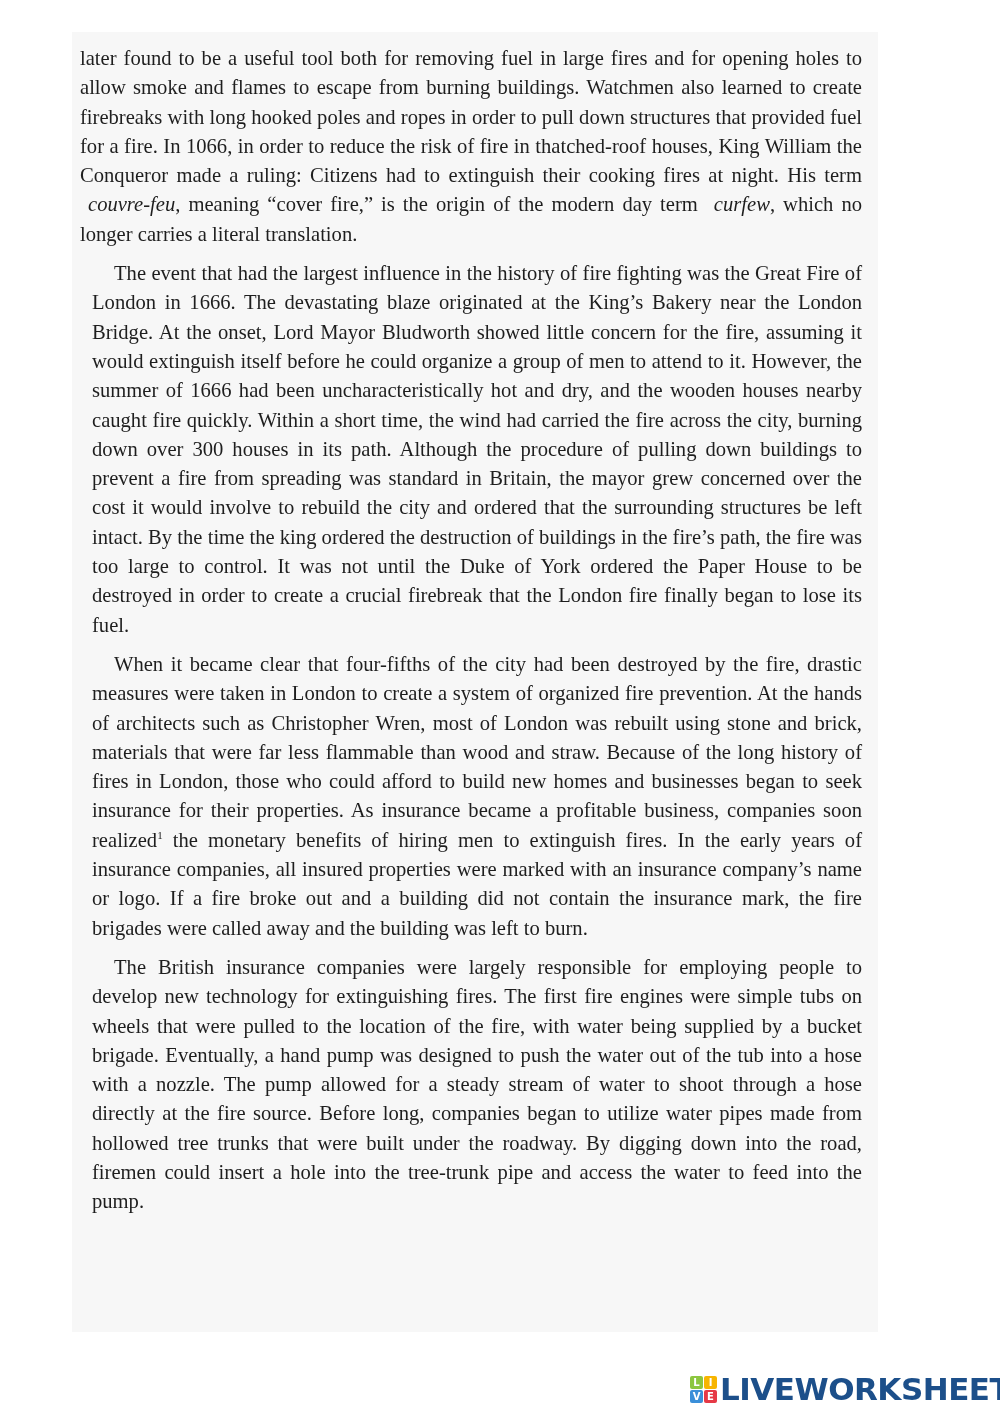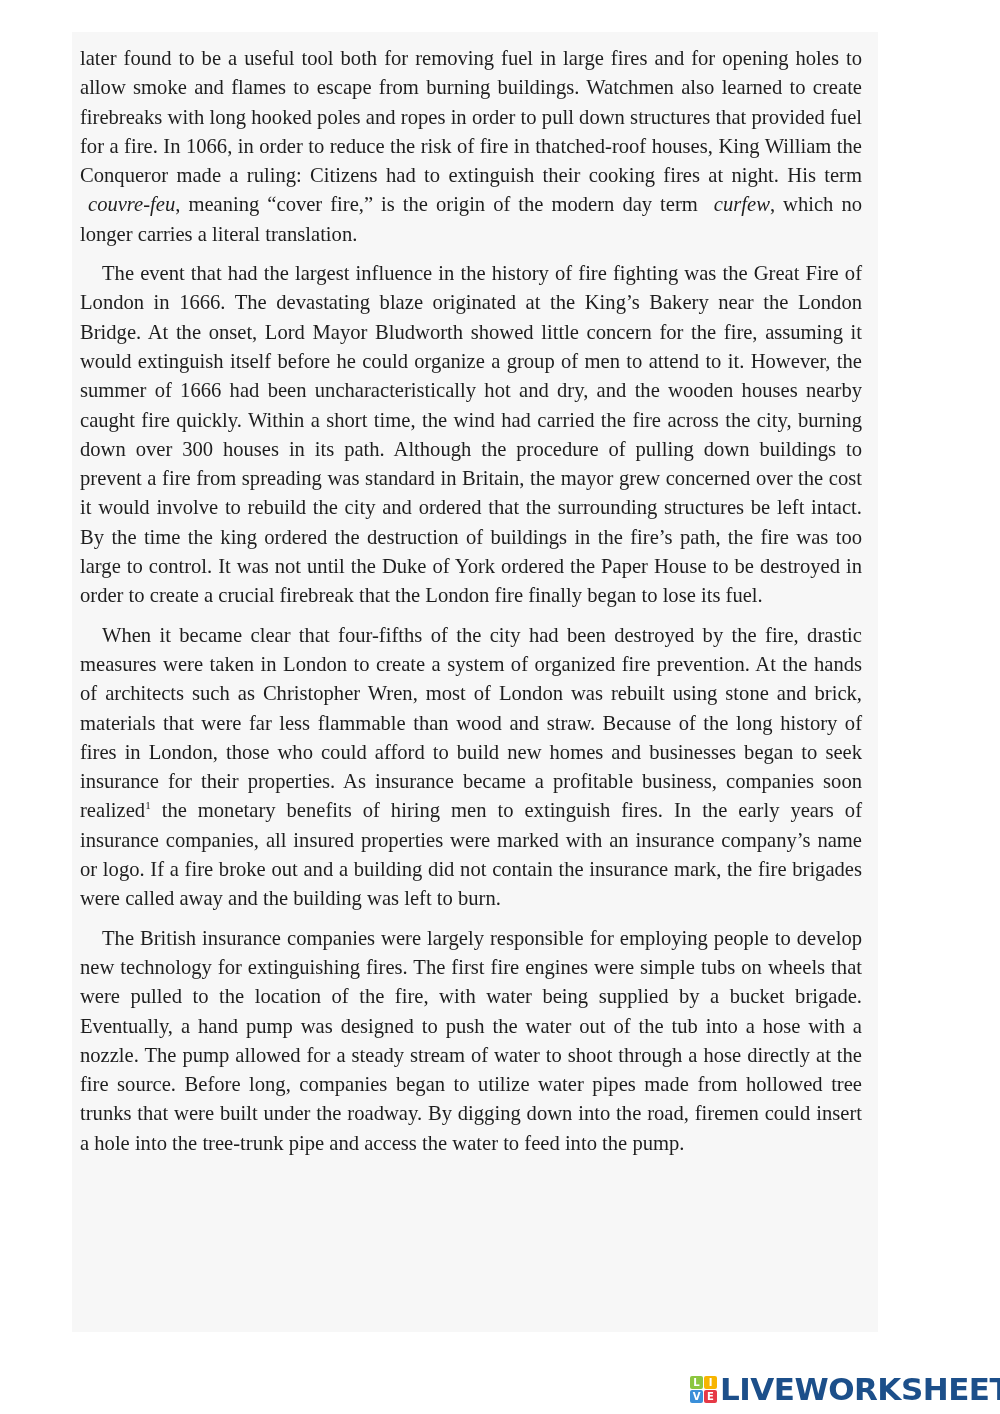--- a/index.html
+++ b/index.html
@@ -11,21 +11,21 @@
     position: absolute; left: 72px; top: 32px; width: 806px; height: 1300px;
     background: #f7f7f7;
   }
   .page-text {
     position: absolute; left: 80px; top: 44px; width: 782px;
     font-family: "Liberation Serif", "DejaVu Serif", serif;
     font-size: 20.6px; line-height: 29.3px; color: #1e1e1e;
     text-align: justify; hyphens: manual;
   }
   .page-text p { margin: 0 0 10px 0; text-indent: 0; }
-  .page-text p.indent { text-indent: 22px; }
+  .page-text p.indent { text-indent: 22px; margin-left: 12px; }
   .page-text p:last-child { margin-bottom: 0; }
   .page-text em { font-style: italic; margin-left: 8px; }
   sup { font-size: 11px; line-height: 0; }
   .logo {
     position: absolute; left: 690px; top: 1372px; height: 34px;
     display: flex; align-items: center;
   }
   .logo-icon {
     display: grid; grid-template-columns: 13px 13px; grid-template-rows: 13px 13px;
     gap: 1px; margin-right: 3px;

